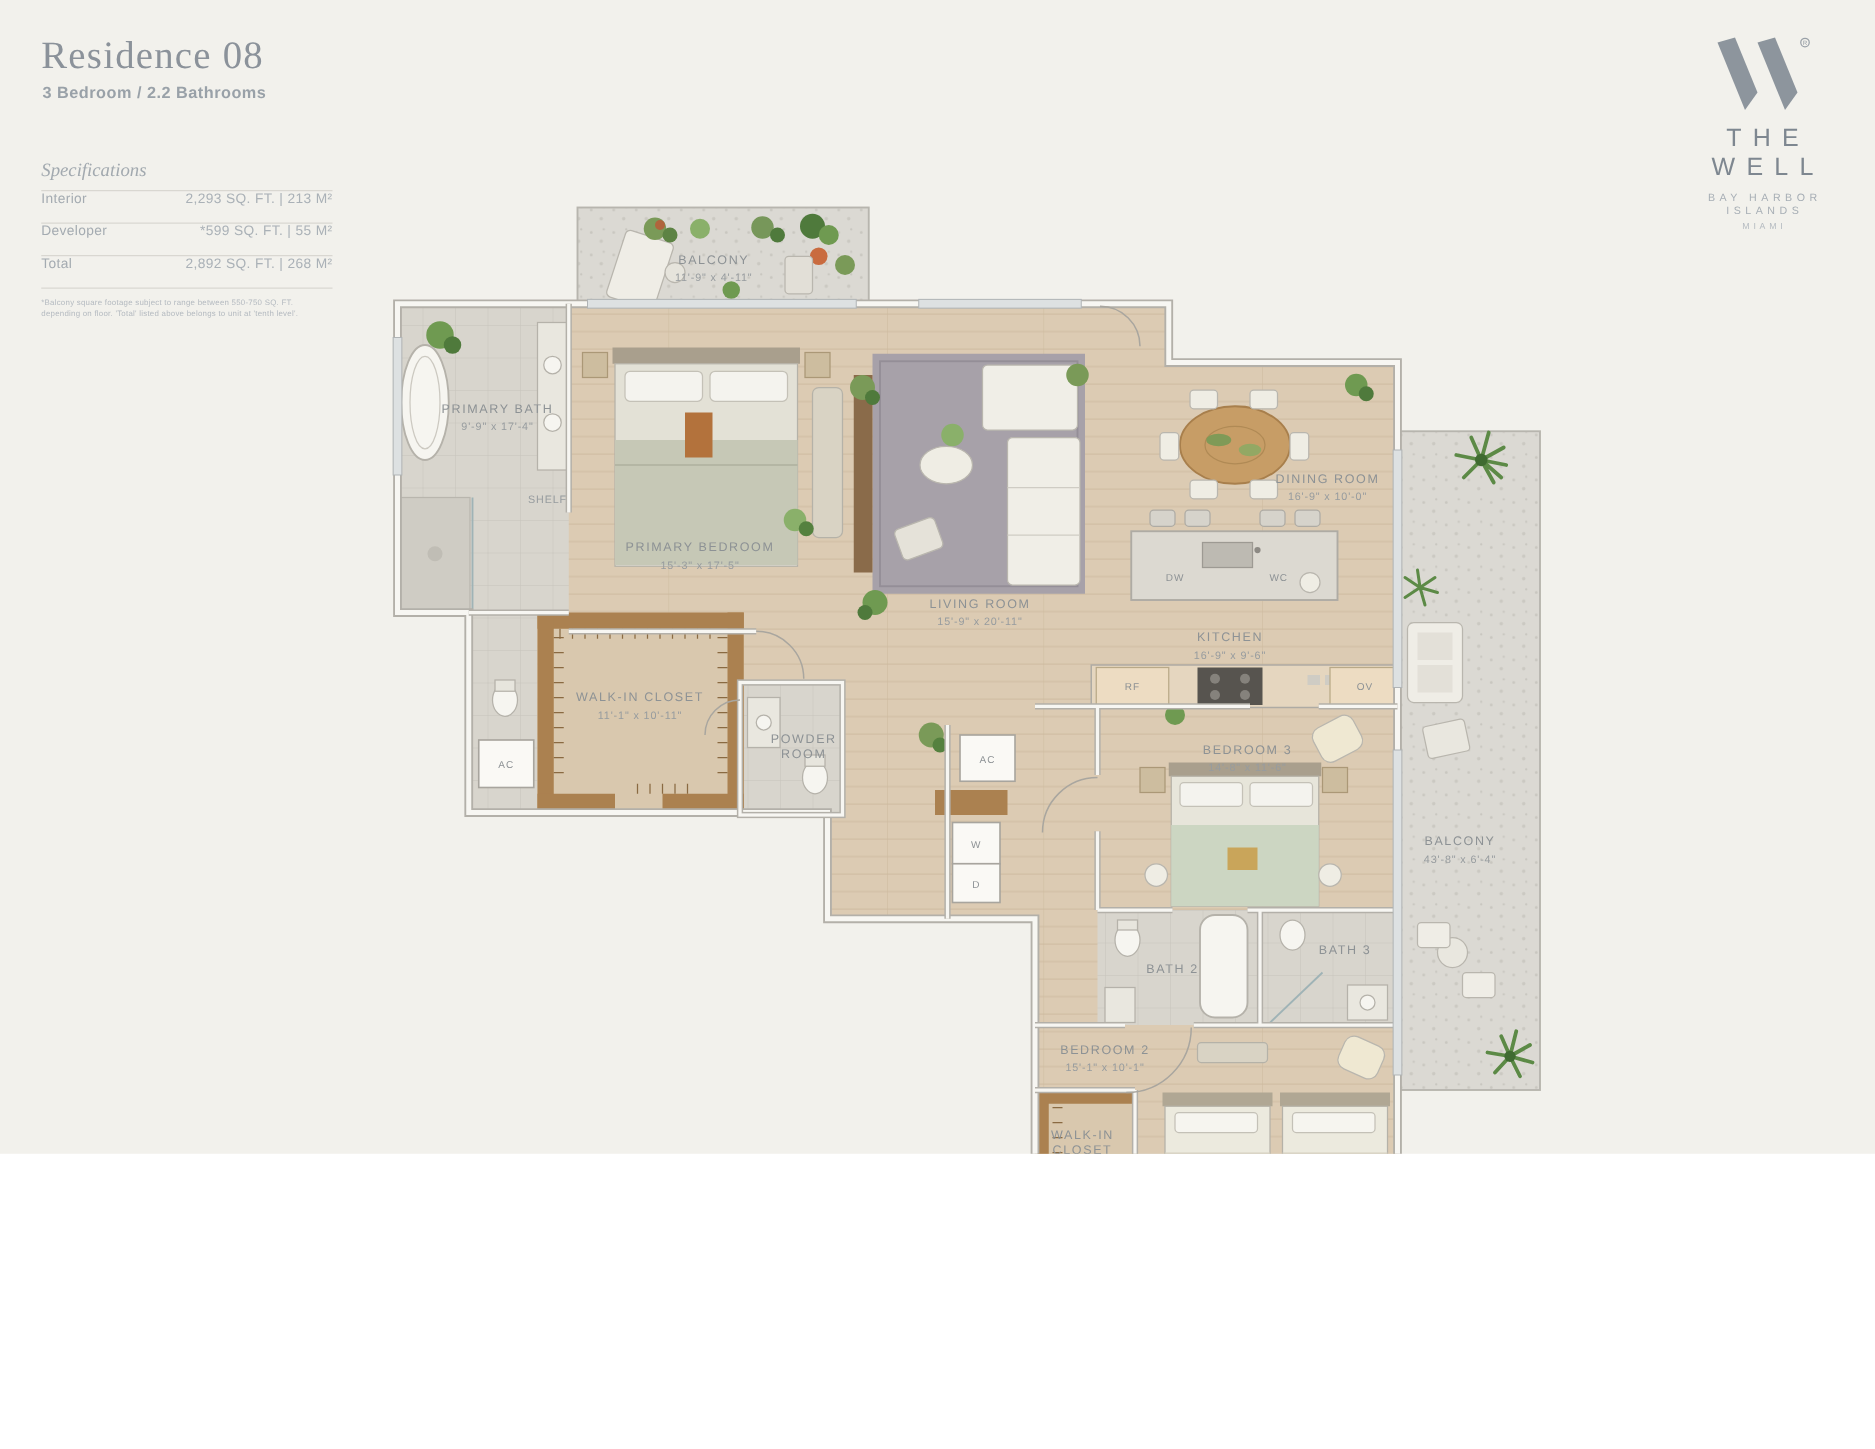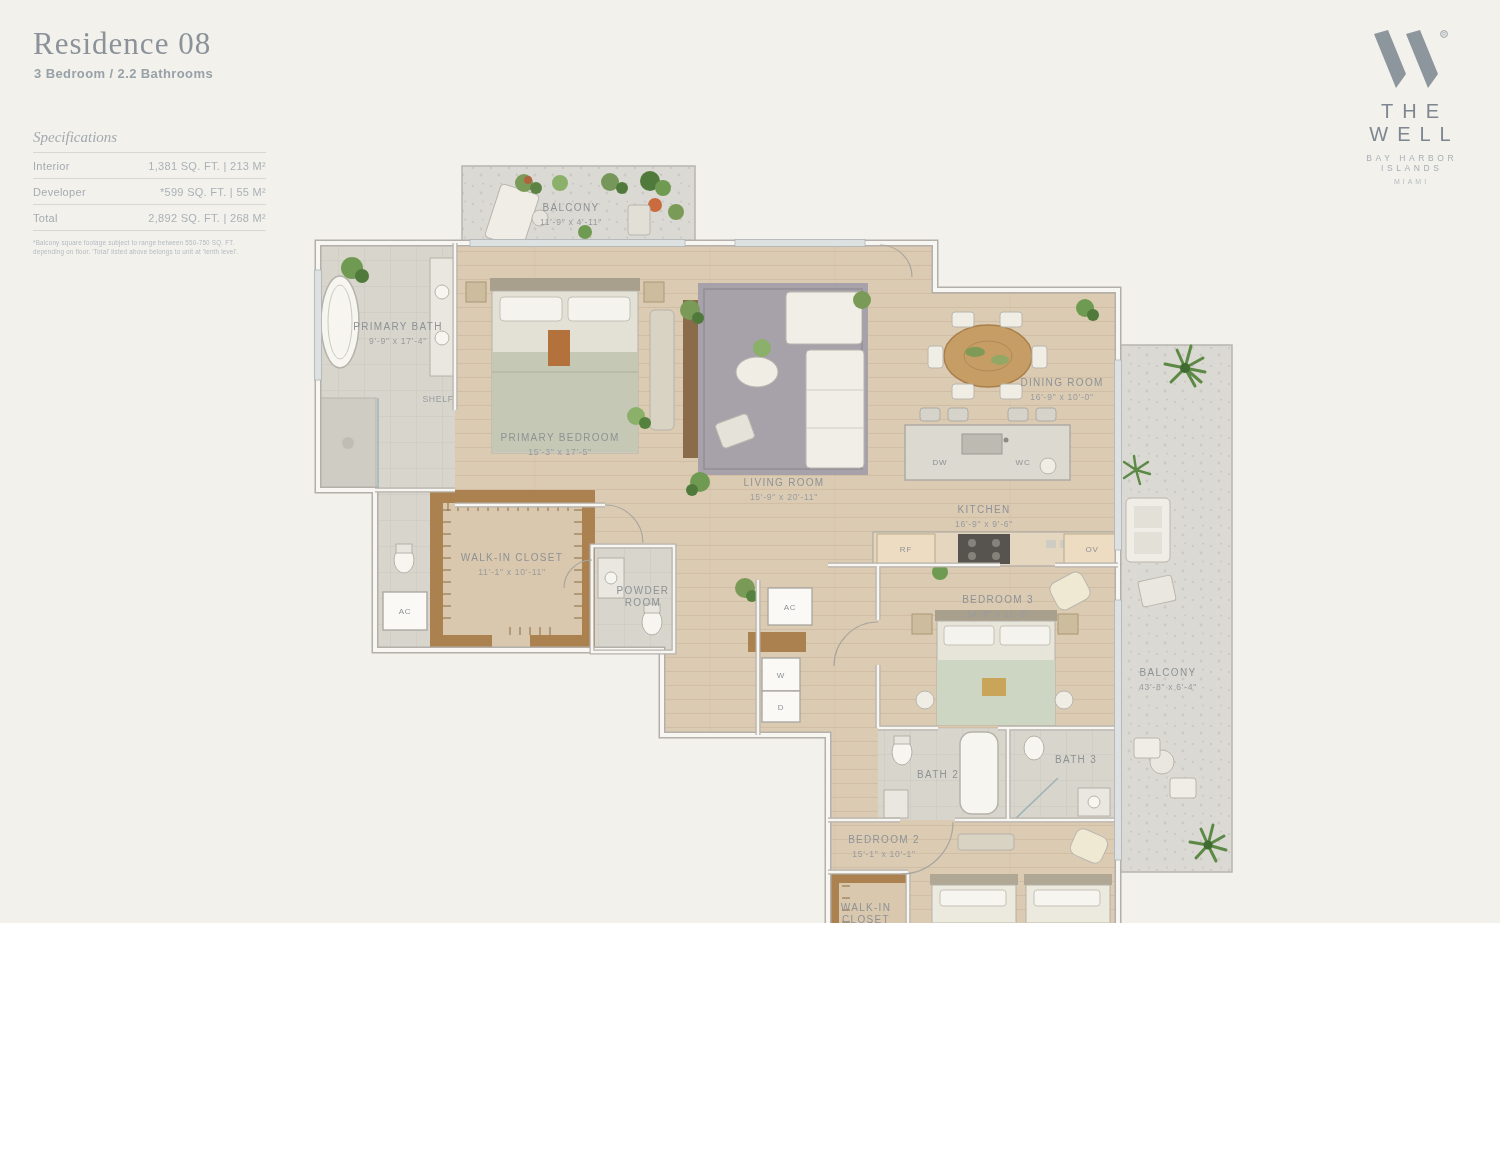--- a/index.html
+++ b/index.html
@@ -20,21 +20,21 @@
     font-size:13px; font-weight:700; color:#99a1a8; letter-spacing:.4px;
   }
   
   .specs{ position:absolute; left:33px; top:129px; width:233px; }
   .specs-heading{
     font-family:"Liberation Serif", serif; font-style:italic;
     font-size:15px; color:#a2a9af; padding-bottom:6px;
     border-bottom:1px solid #d9d7d1;
   }
   .spec-row{
-    display:flex; justify-content:space-between; align-items:center;
+    display:flex; justify-content:space-between; align-items:flex-start;
     height:25px; border-bottom:1px solid #d9d7d1;
     font-size:11px; color:#a4abb1; letter-spacing:.3px;
   }
   .spec-row .val{ color:#aab1b7; }
   .spec-footnote{
     margin-top:7px; font-size:6.3px; line-height:1.5; color:#b4bac0; letter-spacing:.2px;
   }
   
   .brand{ position:absolute; left:1330px; top:28px; width:160px; text-align:center; }
   .brand .wmark{ display:block; margin:0 auto 10px auto; }
@@ -63,21 +63,21 @@
 
 <div class="page">
 
   <div class="title">Residence 08</div>
   <div class="subtitle">3 Bedroom / 2.2 Bathrooms</div>
 
   <div class="specs">
     <div class="specs-heading">Specifications</div>
     <div class="spec-row">
       <span>Interior</span>
-      <span class="val">1,381 SQ. FT.  |  213 M²</span>
+      <span class="val">2,293 SQ. FT.  |  213 M²</span>
     </div>
     <div class="spec-row">
       <span>Developer</span>
       <span class="val">*599 SQ. FT.  |  55 M²</span>
     </div>
     <div class="spec-row">
       <span>Total</span>
       <span class="val">2,892 SQ. FT.  |  268 M²</span>
     </div>
     <div class="spec-footnote">*Balcony square footage subject to range between 550-750 SQ. FT. depending on floor. 'Total' listed above belongs to unit at 'tenth level'.</div>

